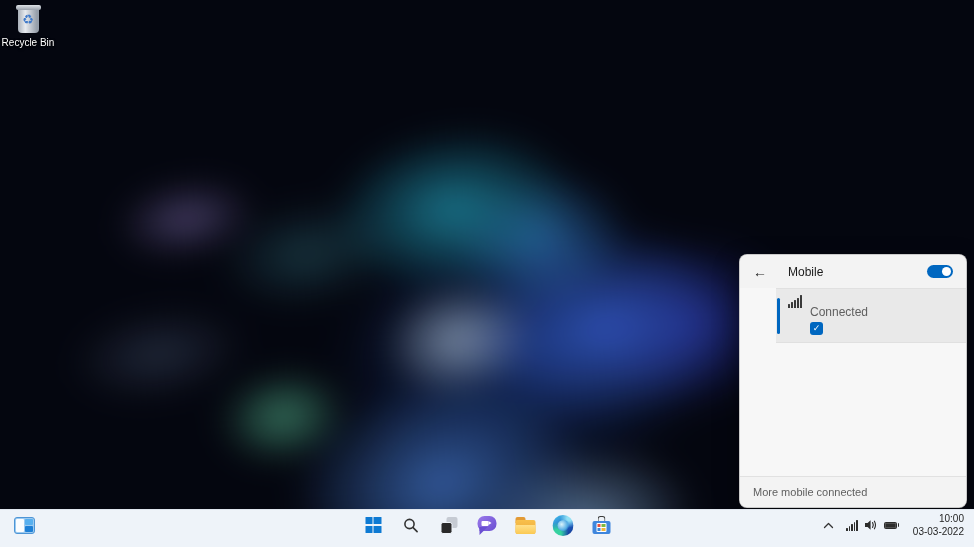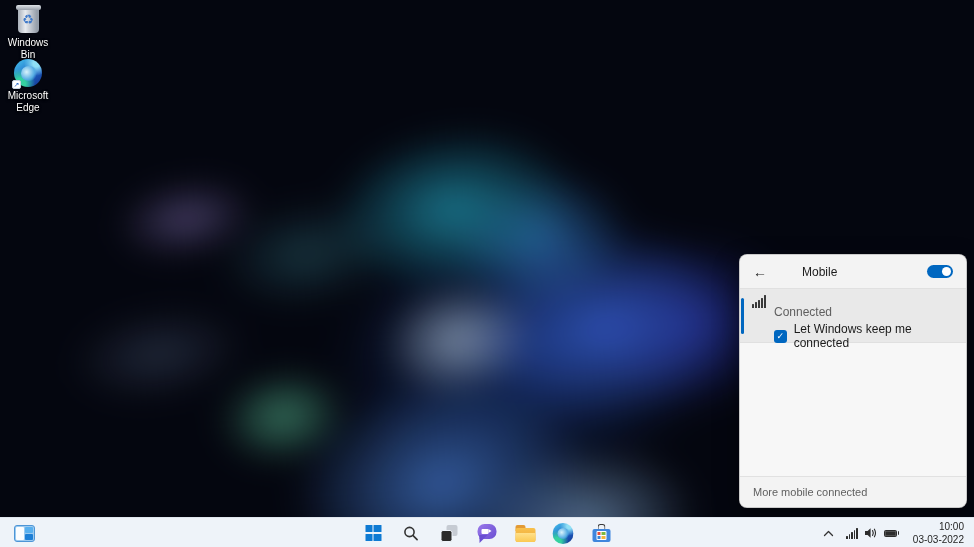--- a/index.html
+++ b/index.html
@@ -49,36 +49,36 @@
       background:radial-gradient(circle at 35% 40%, #d9f3fb, #57aee4 55%, rgba(87,174,228,0) 78%); }
   .edgelogo.small { width:21px; height:21px; }
   .shortcut-badge { position:absolute; left:-2px; bottom:-2px; width:9px; height:9px; background:#fff; border-radius:2px; border:1px solid #c9d4e2; font-size:7px; line-height:7px; color:#1b5fc4; text-align:center; }
 
   
   .flyout { position:absolute; left:739px; top:254px; width:228px; height:254px; background:#f7f7f7;
     border:1px solid rgba(0,0,0,.18); border-radius:8px; box-shadow:0 10px 26px rgba(0,0,0,.4);
     overflow:hidden; font-size:12px; color:#1b1b1b; }
   .flyout-header { height:33px; display:flex; align-items:center; padding:0 13px; background:#f3f3f3; }
   .back-btn { width:18px; font-size:14px; color:#1b1b1b; cursor:default; }
-  .flyout-title { margin-left:31px; }
+  .flyout-title { margin-left:17px; }
   .toggle { margin-left:auto; width:26px; height:13px; border-radius:7px; background:#0067c0; position:relative; }
   .toggle-knob { position:absolute; right:2px; top:2px; width:9px; height:9px; border-radius:50%; background:#fff; }
 
-  .network-item { position:relative; height:55px; background:#e9e9e9; border-top:1px solid #e0e0e0; border-bottom:1px solid #e0e0e0; }
+  .network-item { position:relative; height:55px; background:#e9e9e9; border-top:1px solid #e0e0e0; border-bottom:1px solid #e0e0e0;margin-left:36px; }
   .accent-bar { position:absolute; left:1px; top:9px; width:3px; height:36px; border-radius:2px; background:#0067c0; }
   .signal-icon { position:absolute; left:12px; top:6px; display:flex; align-items:flex-end; gap:1px; }
   .signal-icon i { display:block; width:2px; background:#3a3a3a; border-radius:.5px; }
   .net-status { position:absolute; left:34px; top:16px; color:#5f5f5f; }
   .net-check-row { position:absolute; left:34px; top:33px; display:flex; align-items:center; gap:7px; }
   .checkbox { width:13px; height:13px; border-radius:3px; background:#0067c0; color:#fff; font-size:9px; line-height:13px; text-align:center; }
   .flyout-footer { position:absolute; left:0; right:0; bottom:0; height:31px; border-top:1px solid #e1e1e1; background:#f3f3f3; display:flex; align-items:center; padding:0 13px; }
   .footer-link { color:#5f5f5f; font-size:11px; }
 
   
-  .taskbar { position:absolute; left:0; right:0; bottom:0; height:30px; background:#eef3f9; border-top:1px solid #e0e6ee; }
+  .taskbar { position:absolute; left:0; right:0; bottom:0; height:38px; background:#eef3f9; border-top:1px solid #e0e6ee; }
   .tb-btn { height:26px; display:flex; align-items:center; justify-content:center; border-radius:4px; }
   .tb-left { position:absolute; left:7px; top:2px; display:flex; }
   .widgets-btn { width:34px; }
   .widgets-icon { width:21px; height:17px; border:1px solid #4d95d6; border-radius:3px; background:#9ccaf0; display:flex; gap:1px; padding:1px; }
   .wi-left { flex:1.1; background:#fbfdff; border-radius:1px; }
   .wi-right { flex:1; display:flex; flex-direction:column; gap:1px; }
   .wi-right .t { flex:1; background:#58b0ef; border-radius:1px; }
   .wi-right .b { flex:1; background:#1d7fd6; border-radius:1px; }
 
   .tb-center { position:absolute; left:50%; top:2px; transform:translateX(-50%); display:flex; gap:9px; }
@@ -127,31 +127,23 @@
   <div class="wallpaper">
     <div class="blobs"></div>
   </div>
 
   <div class="desktop-icon" id="desktop-icon-recycle">
     <div class="glyph-wrap">
       <div class="bin">
         <span class="recycle-glyph">♻</span>
       </div>
     </div>
-    <div class="label">Windows Bin</div>
-  </div>
-
-  <div class="desktop-icon" id="desktop-icon-edge">
-    <div class="glyph-wrap">
-      <div class="edgelogo">
-        <span class="shortcut-badge">↗</span>
-      </div>
-    </div>
-    <div class="label">Microsoft Edge</div>
-  </div>
+    <div class="label">Recycle Bin</div>
+  </div>
+
 
   <div class="flyout">
     <div class="flyout-header">
       <span class="back-btn">←</span>
       <span class="flyout-title">Mobile</span>
       <span class="toggle">
         <span class="toggle-knob"></span>
       </span>
     </div>
 
@@ -160,21 +152,20 @@
       <span class="signal-icon">
         <i style="height:4px"></i>
           <i style="height:6px"></i>
           <i style="height:8px"></i>
           <i style="height:10px"></i>
           <i style="height:13px"></i>
       </span>
       <span class="net-status">Connected</span>
       <span class="net-check-row">
         <span class="checkbox">✓</span>
-        <span class="check-label">Let Windows keep me connected</span>
       </span>
     </div>
 
     <div class="flyout-footer">
       <span class="footer-link">More mobile connected</span>
     </div>
   </div>
 
   <div class="taskbar">
 

